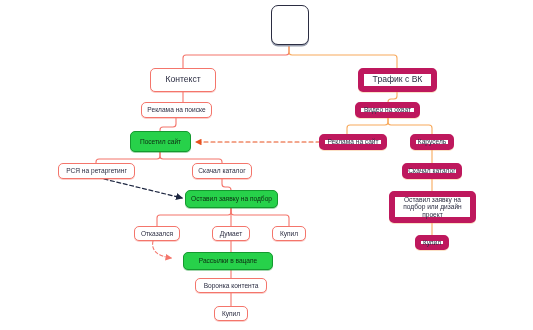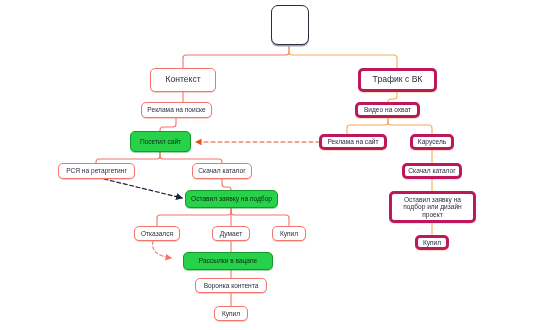--- a/index.html
+++ b/index.html
@@ -27,21 +27,21 @@
     border-radius:7px;
     background:#fff;
     box-shadow:0 1.5px 0 0 #9aa0b0;
   }
   .red{
     border:1px solid #f4756b;
     color:#2b2d42;
     box-shadow:0 1px 0 0 rgba(244,117,107,.35);
   }
   .orange{
-    border:3px solid #be185d;
+    border:6px solid #be185d;
     color:#2b2d42;
     box-shadow:0 1px 0 0 rgba(247,169,92,.35);
   }
   .green{
     border:1.2px solid #14992f;
     background:#27d14a;
     color:#0d2b12;
     box-shadow:0 1px 0 0 rgba(20,153,47,.4);
   }
   .f7{font-size:6.6px;}

